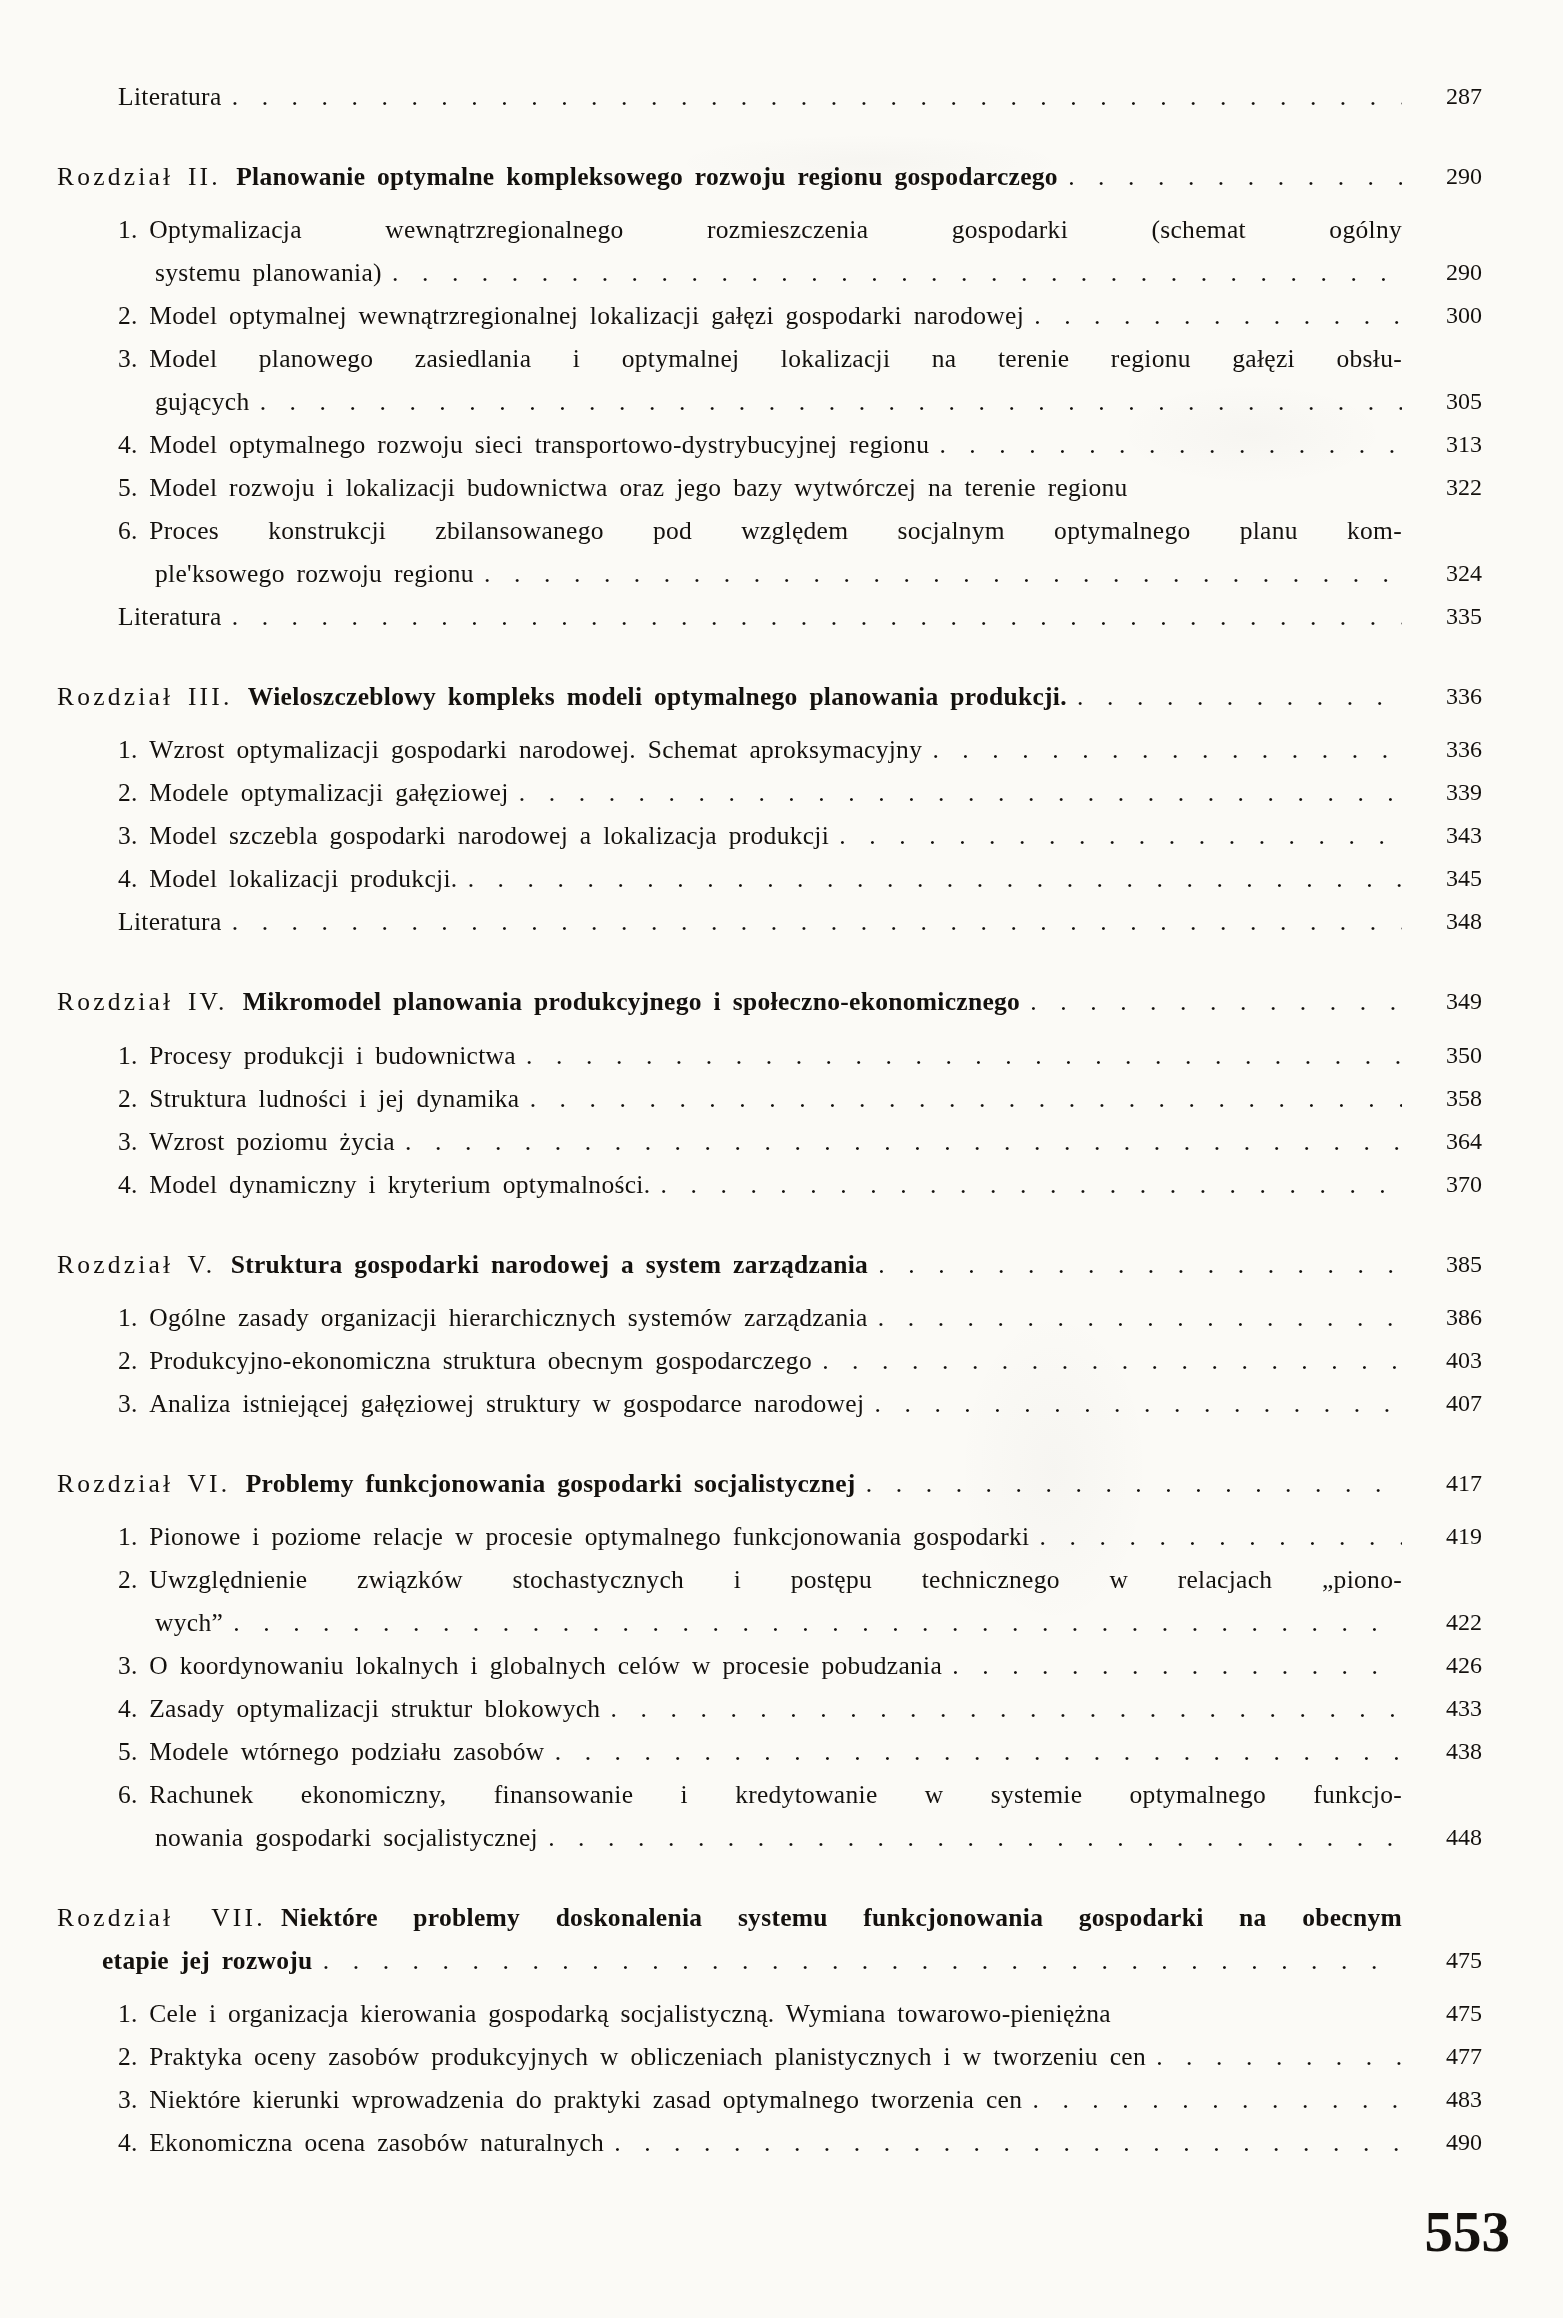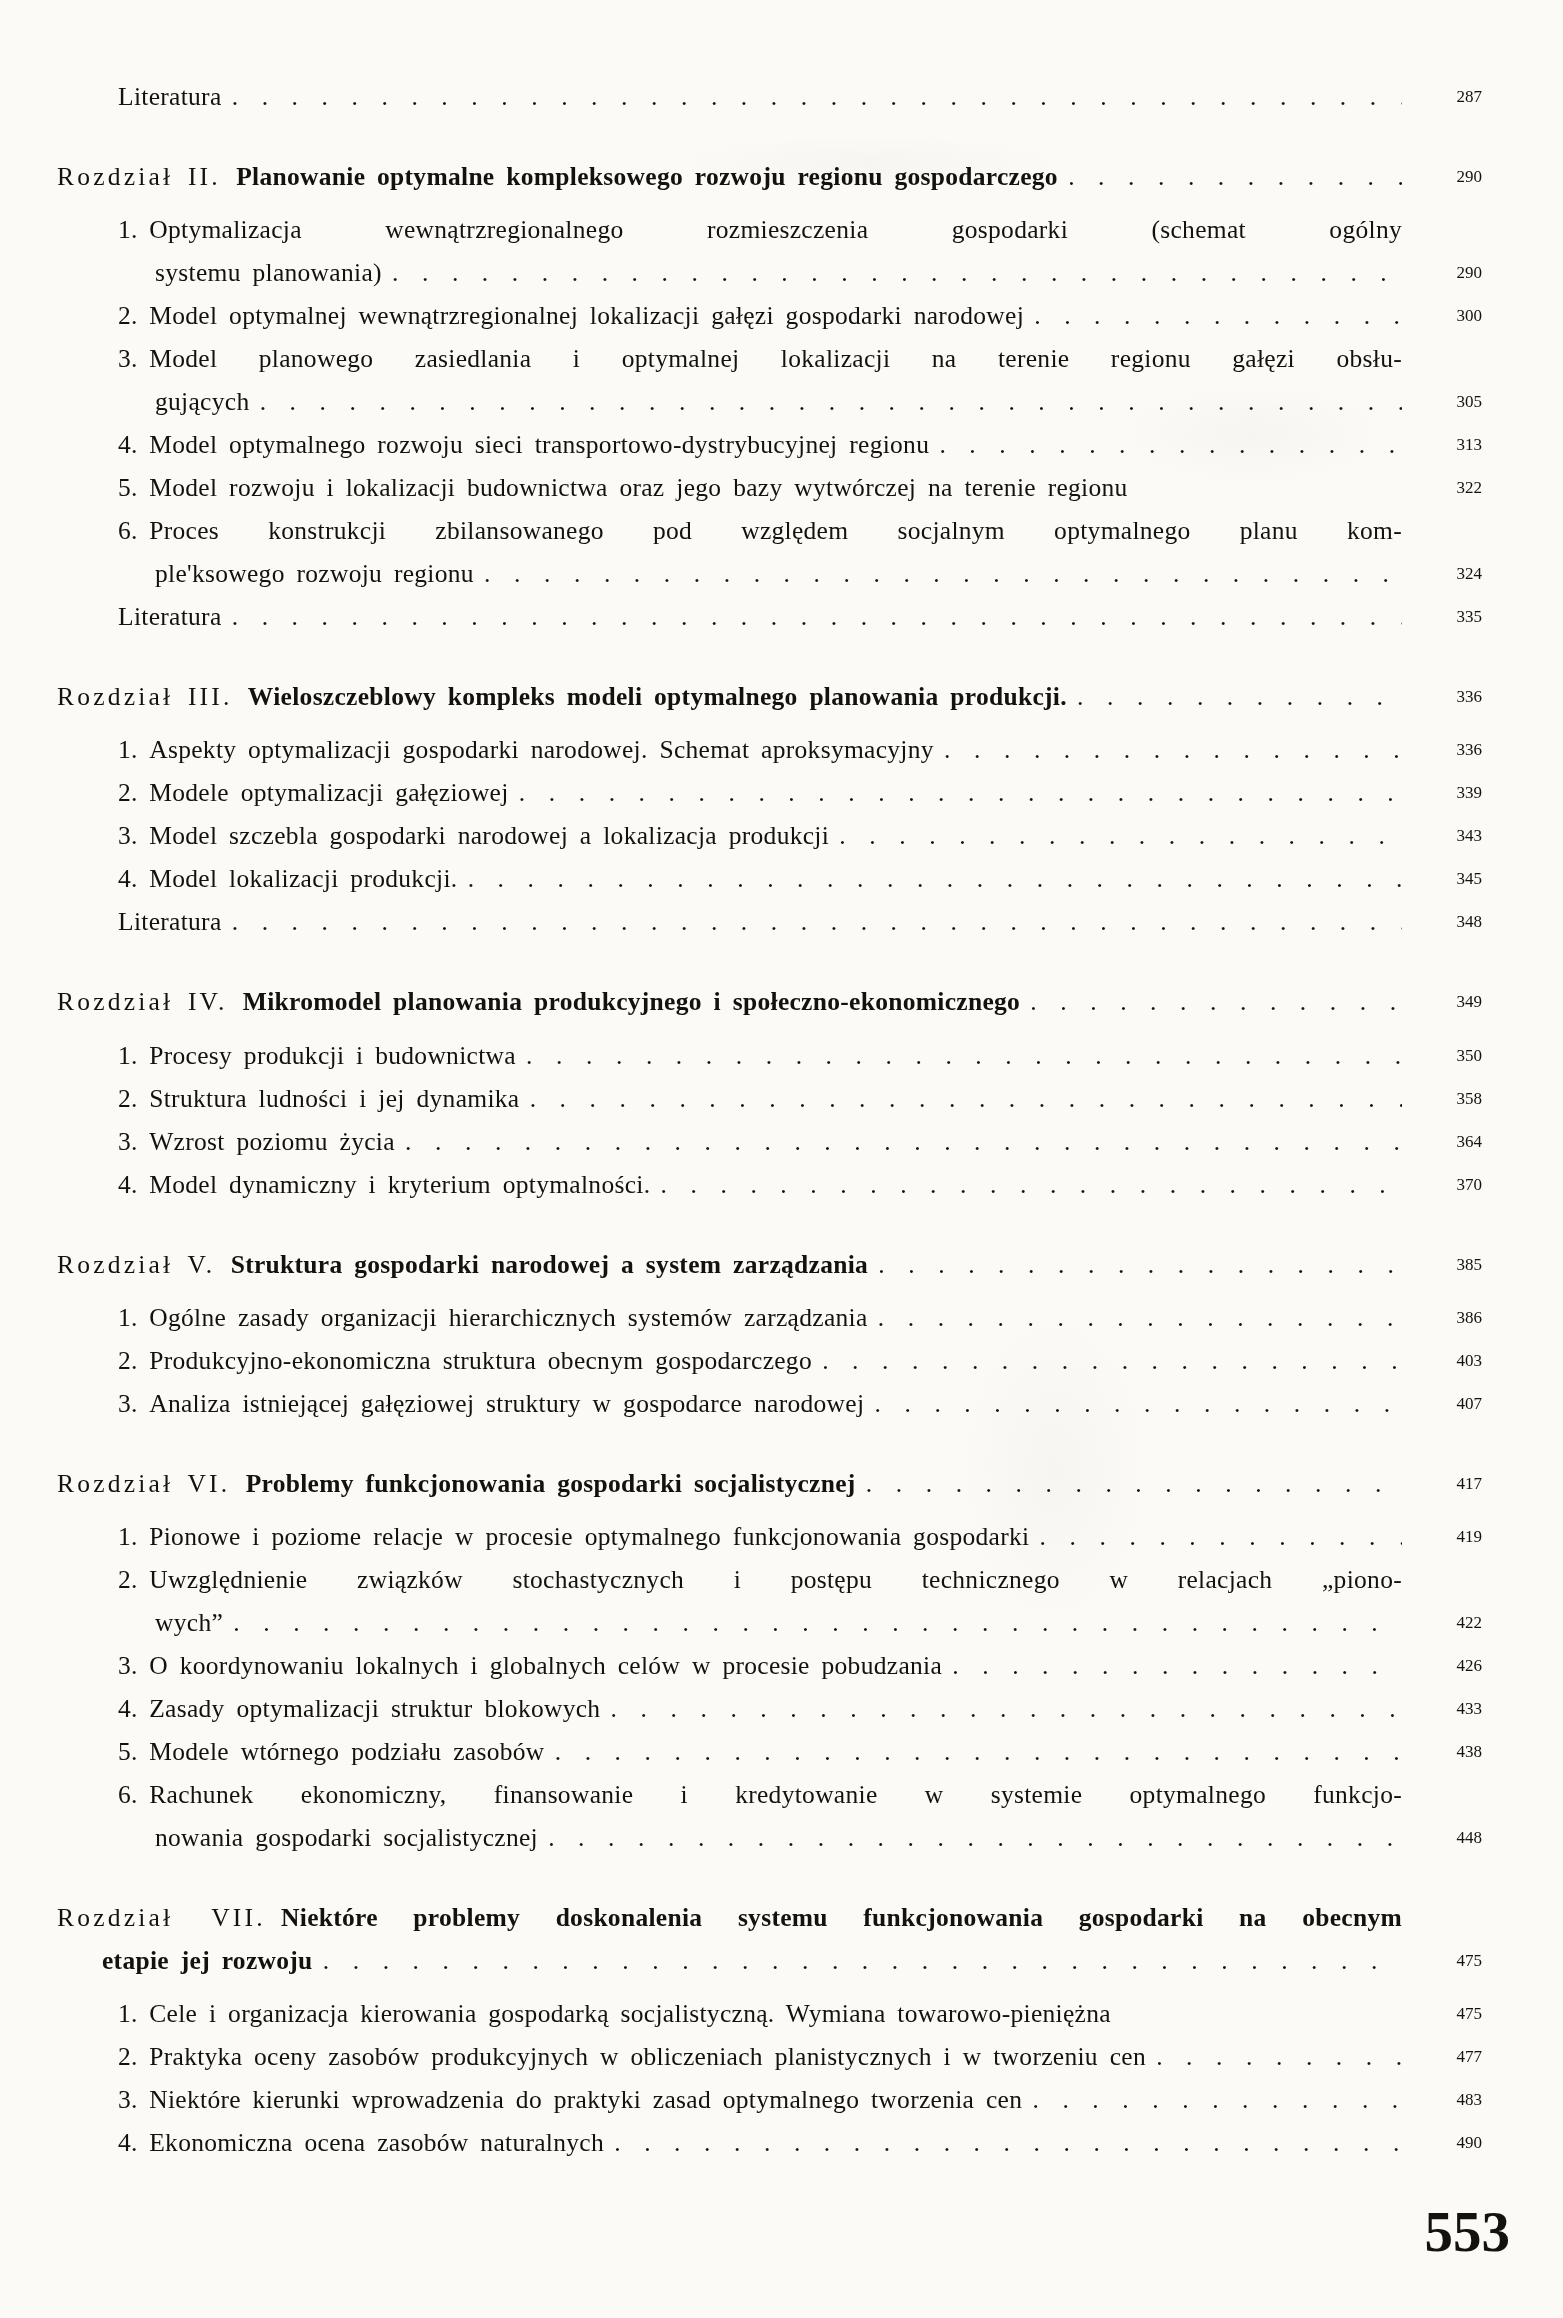--- a/index.html
+++ b/index.html
@@ -48,21 +48,21 @@
     padding-left: 10.2px;
   }
   .leader::after {
     content: ". . . . . . . . . . . . . . . . . . . . . . . . . . . . . . . . . . . . . . . . . . . . . . . . . . . . . . . .";
     word-spacing: 16.6px;
   }
   .pagenum {
     flex: none;
     width: 80px;
     text-align: right;
-    font-size: 17px;
+    font-size: 24px;
     line-height: 43px;
   }
   .page-footer {
     margin-top: 41px;
     margin-right: -28px;
     text-align: right;
     font-size: 57px;
     font-weight: 700;
     line-height: 54px;
   }
@@ -185,21 +185,21 @@
                 <span class="txt bold">Wieloszczeblowy kompleks modeli optymalnego planowania produkcji.</span>
                 <span class="leader"></span>
               </div>
             </div>
             <div class="pagenum">336</div>
           </div>
           <div class="entry item">
             <div class="entry-main">
               <div class="line last">
                 <span class="num">1.</span>
-                <span class="txt">Aspekty optymalizacji gospodarki narodowej. Schemat aproksymacyjny</span>
+                <span class="txt">Wzrost optymalizacji gospodarki narodowej. Schemat aproksymacyjny</span>
                 <span class="leader"></span>
               </div>
             </div>
             <div class="pagenum">336</div>
           </div>
           <div class="entry item">
             <div class="entry-main">
               <div class="line last">
                 <span class="num">2.</span>
                 <span class="txt">Modele optymalizacji gałęziowej</span>

